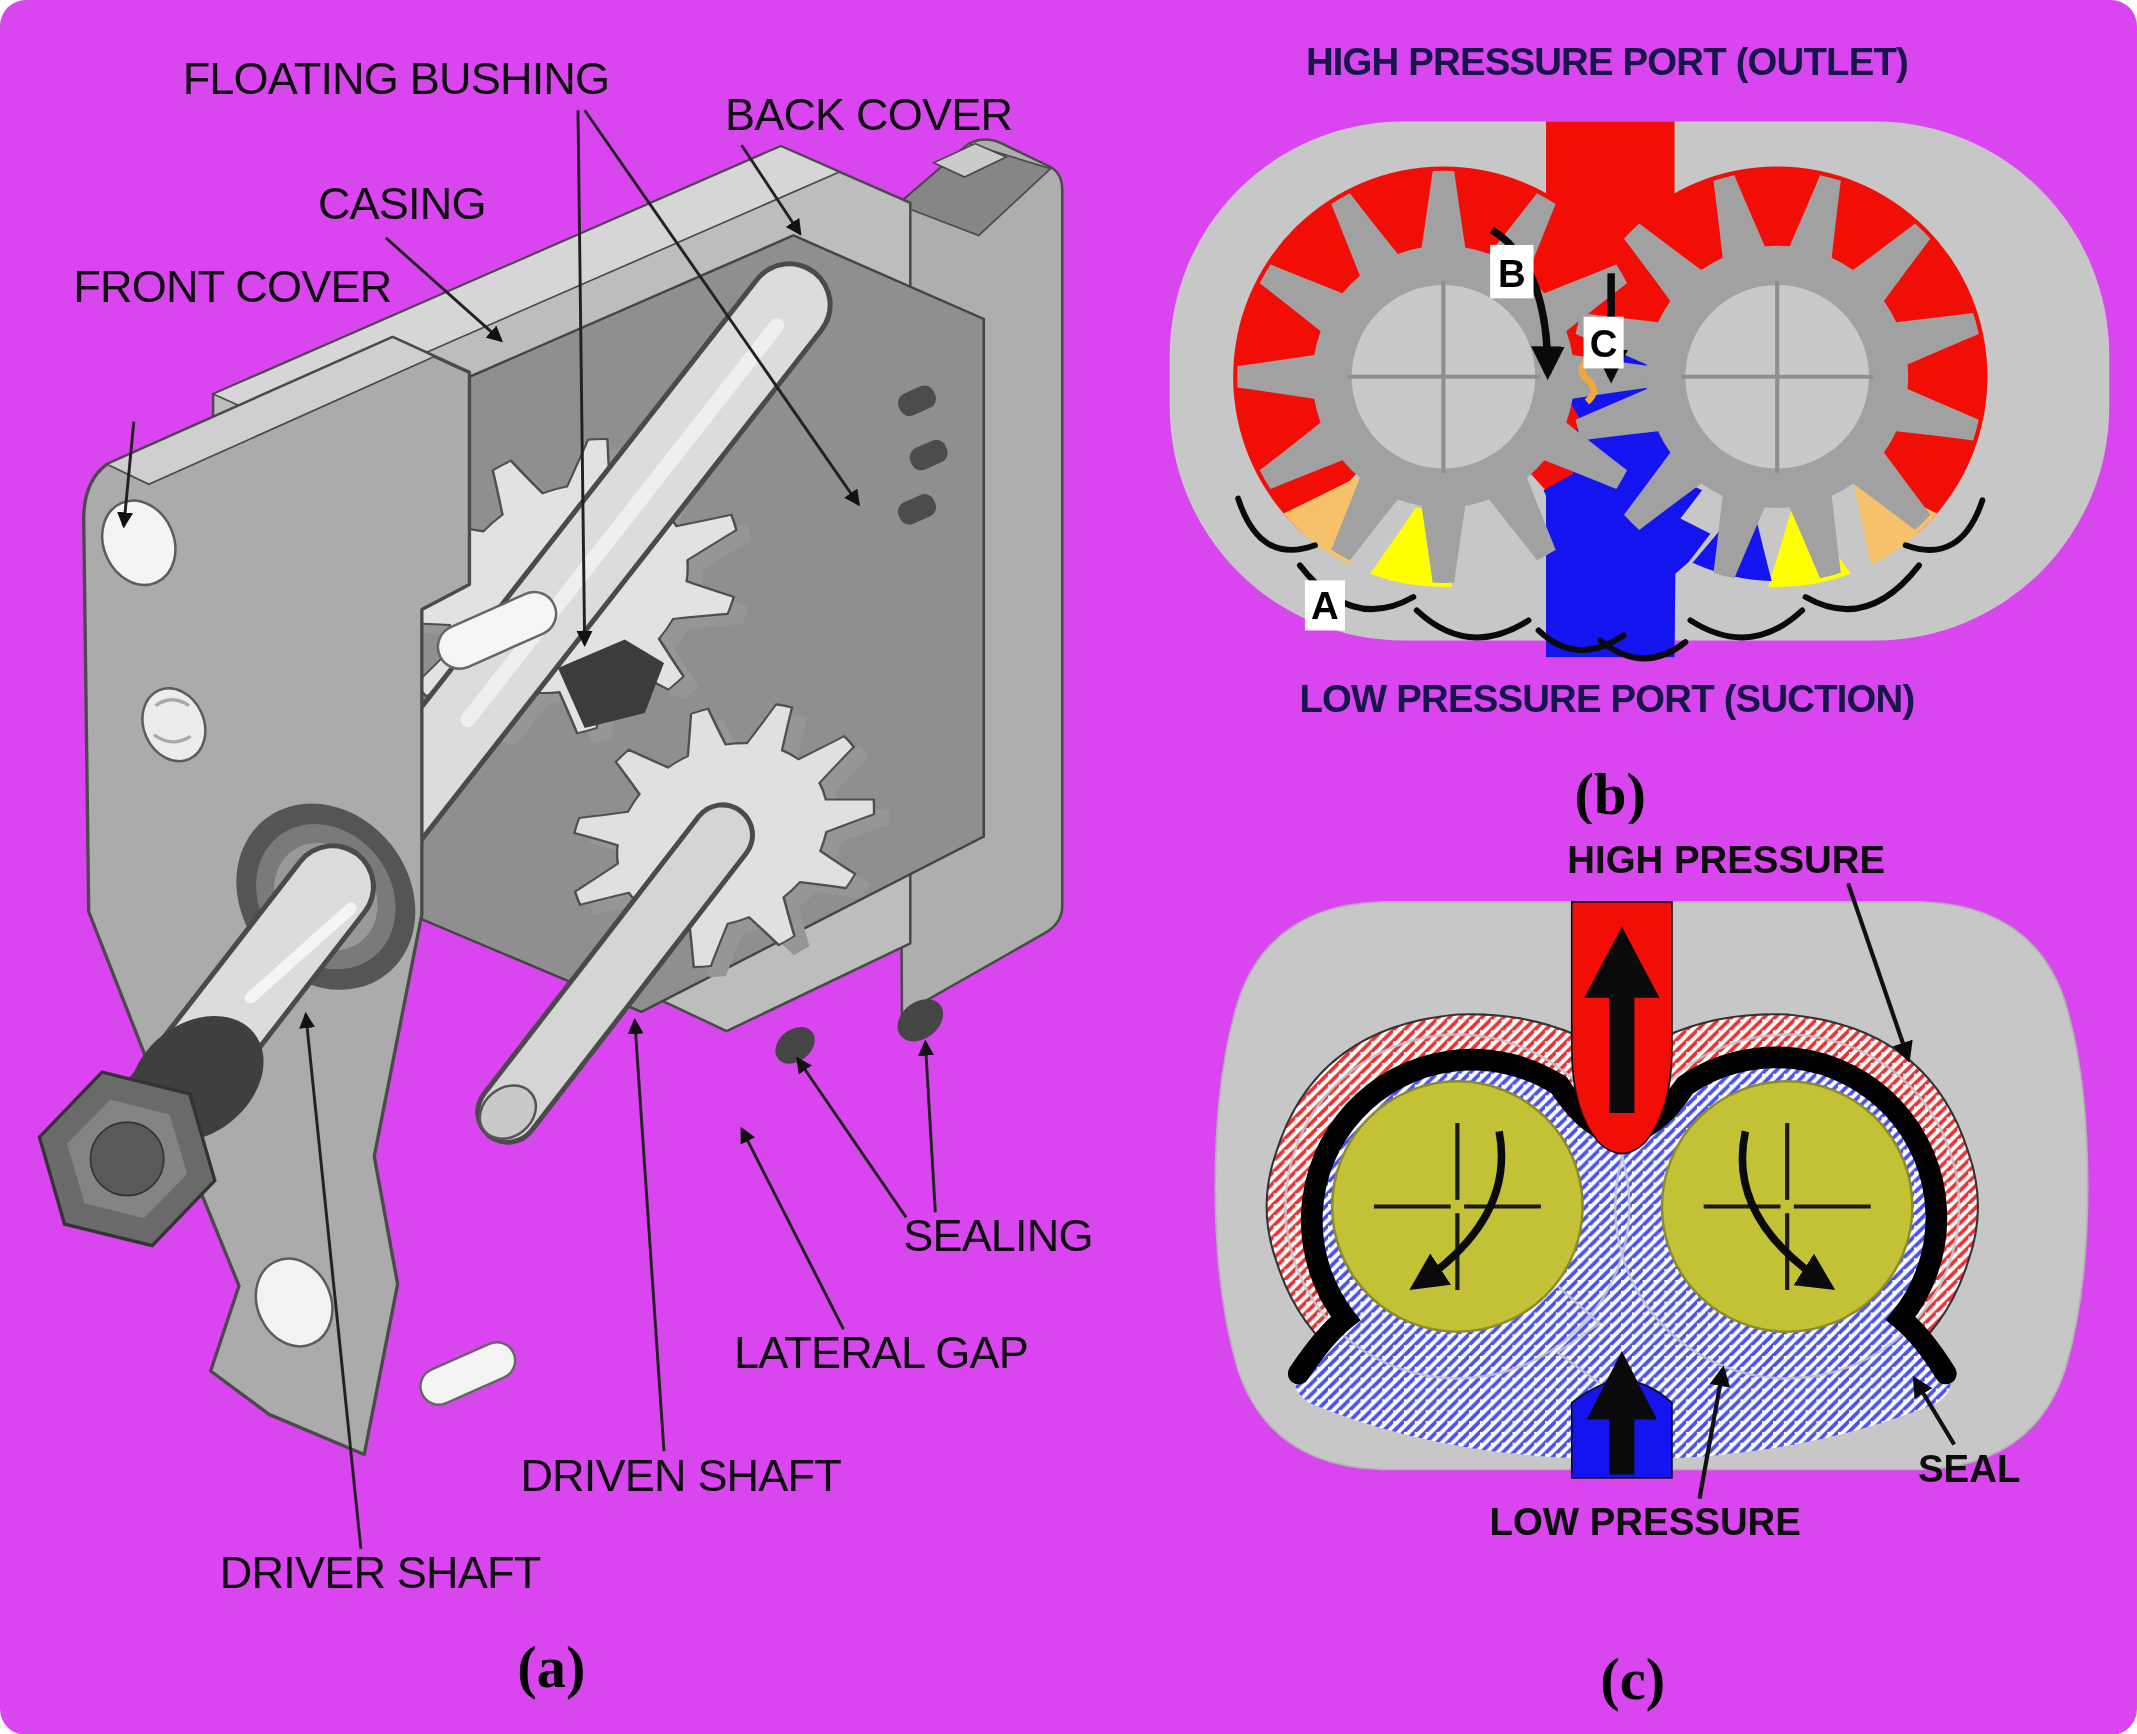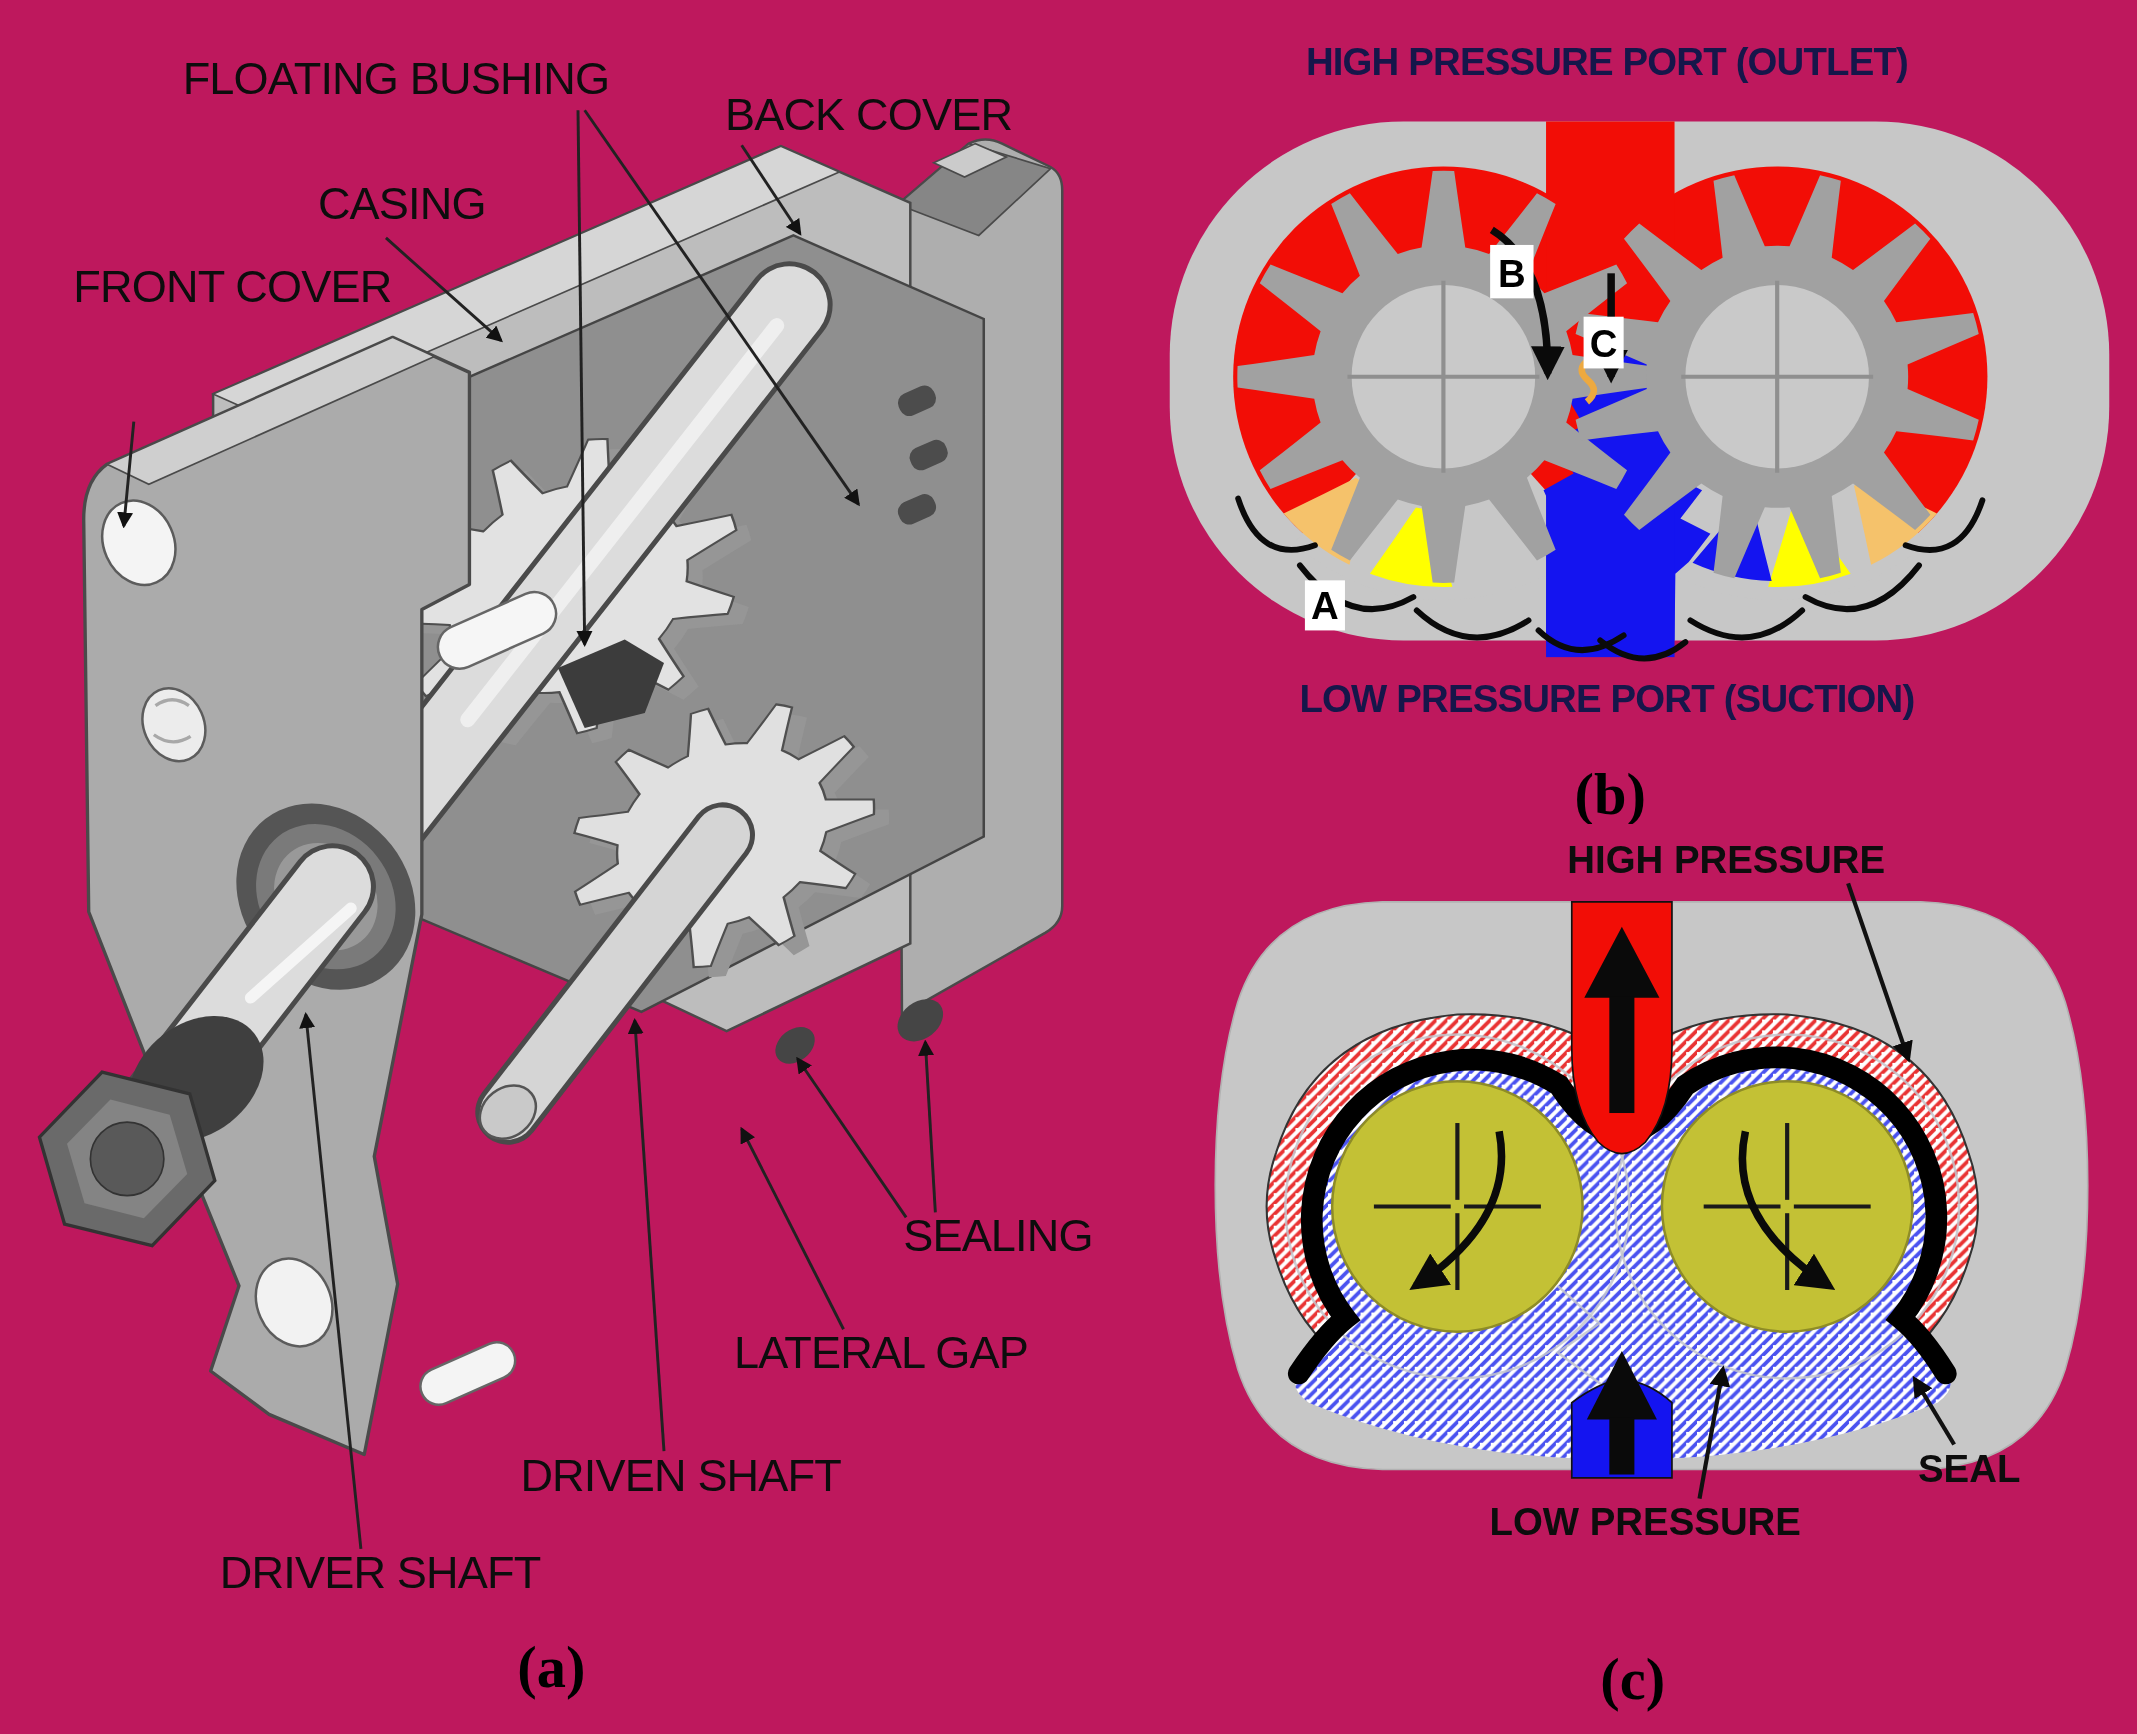--- a/index.html
+++ b/index.html
@@ -1,17 +1,17 @@
 <!DOCTYPE html>
 <html style="--high-pressure-red: #f20d06; --low-pressure-blue: #1414f0; --casing-gray: #c7c7c7; --gear-gray: #a1a1a1; --gear-hub-gray: #c9c9c9; --trapped-fluid-yellow: #ffff00; --trapped-fluid-orange: #f5c26b; --gear-olive: #c3c135; --seal-black: #000000; --red-hatch-line: #e93333; --blue-hatch-line: #4a52f0;font-size:13.4px"><head>
 <meta charset="utf-8">
 <style>
   html,body{margin:0;padding:0;background:#fff;}
-  #stage{position:relative;width:2137px;height:1735px;background:#be185d;
-         font-family:"Liberation Sans",sans-serif;overflow:hidden;}
+  #stage{position:relative;width:2137px;height:1735px;background:#d946ef;
+         font-family:"Liberation Sans",sans-serif;overflow:hidden;border-radius:26px;}
   svg{position:absolute;}
   #panelA{left:0;top:0;}
   #panelB{left:1166px;top:23.4px;}
   #panelC{left:1165px;top:835px;}
   text{fill:#111;}
   .partLabel{font-size:54px;letter-spacing:-1px;fill:#0d0d0d;}
   .caption{font-family:"Liberation Serif",serif;font-weight:bold;font-size:70px;fill:#000;}
   .bTitle{font-size:46px;font-weight:bold;letter-spacing:-1px;fill:#16164a;}
   .cLabel{font-size:46px;font-weight:bold;fill:#0d0d0d;}
   .mkLetter{font-size:46px;font-weight:bold;fill:#000;}

